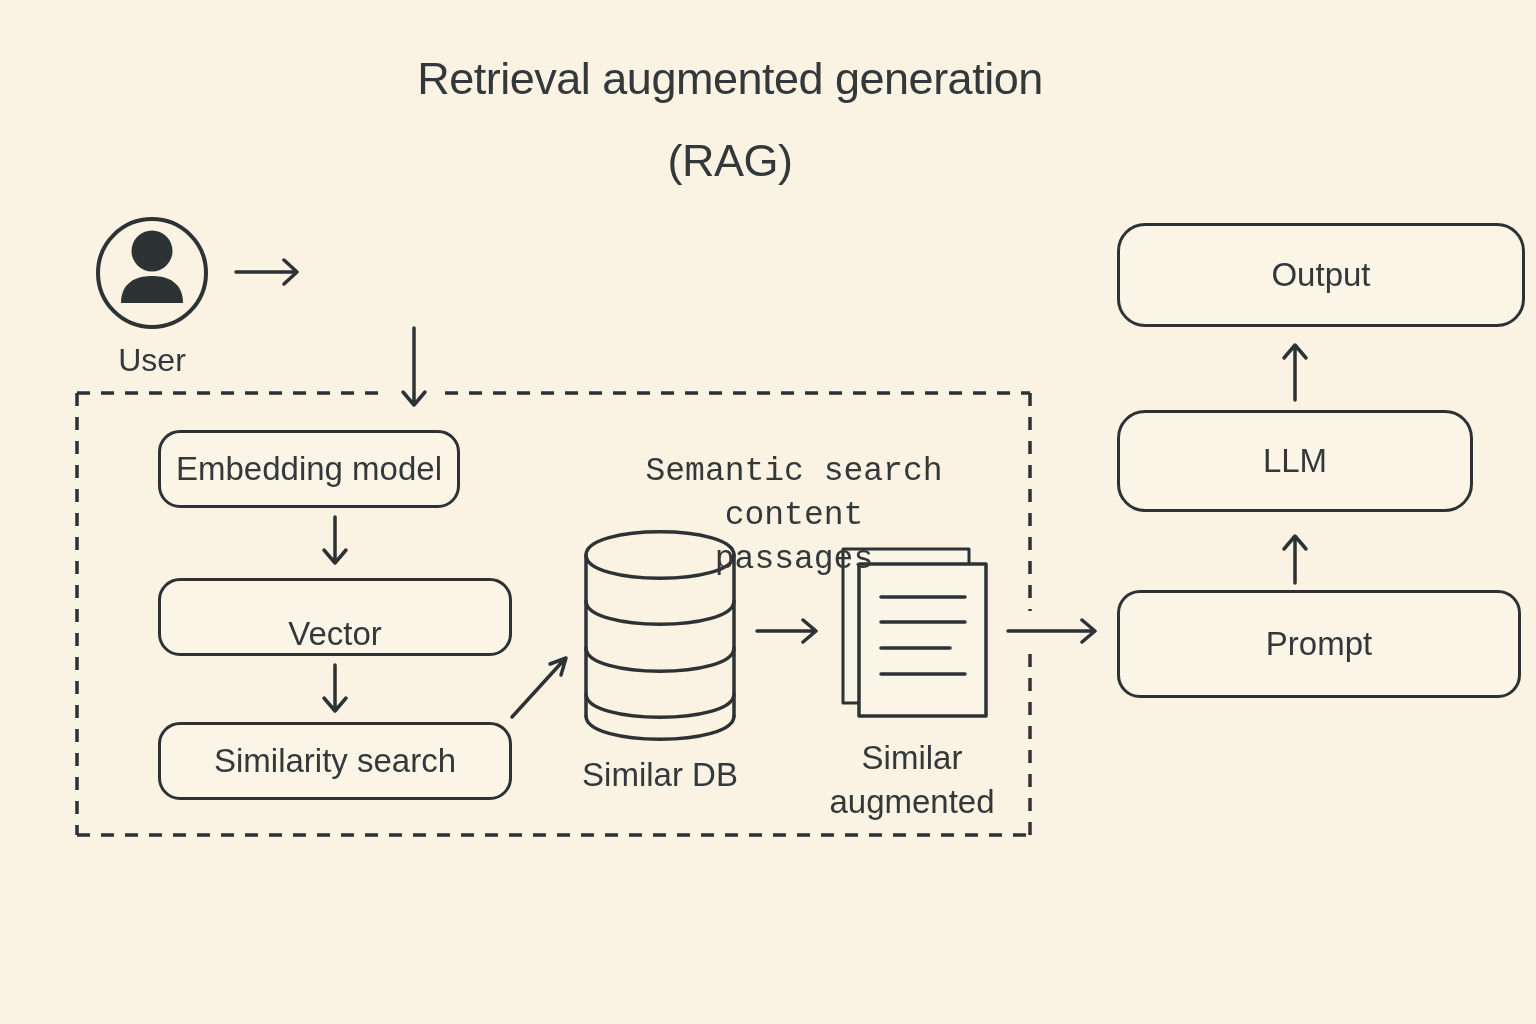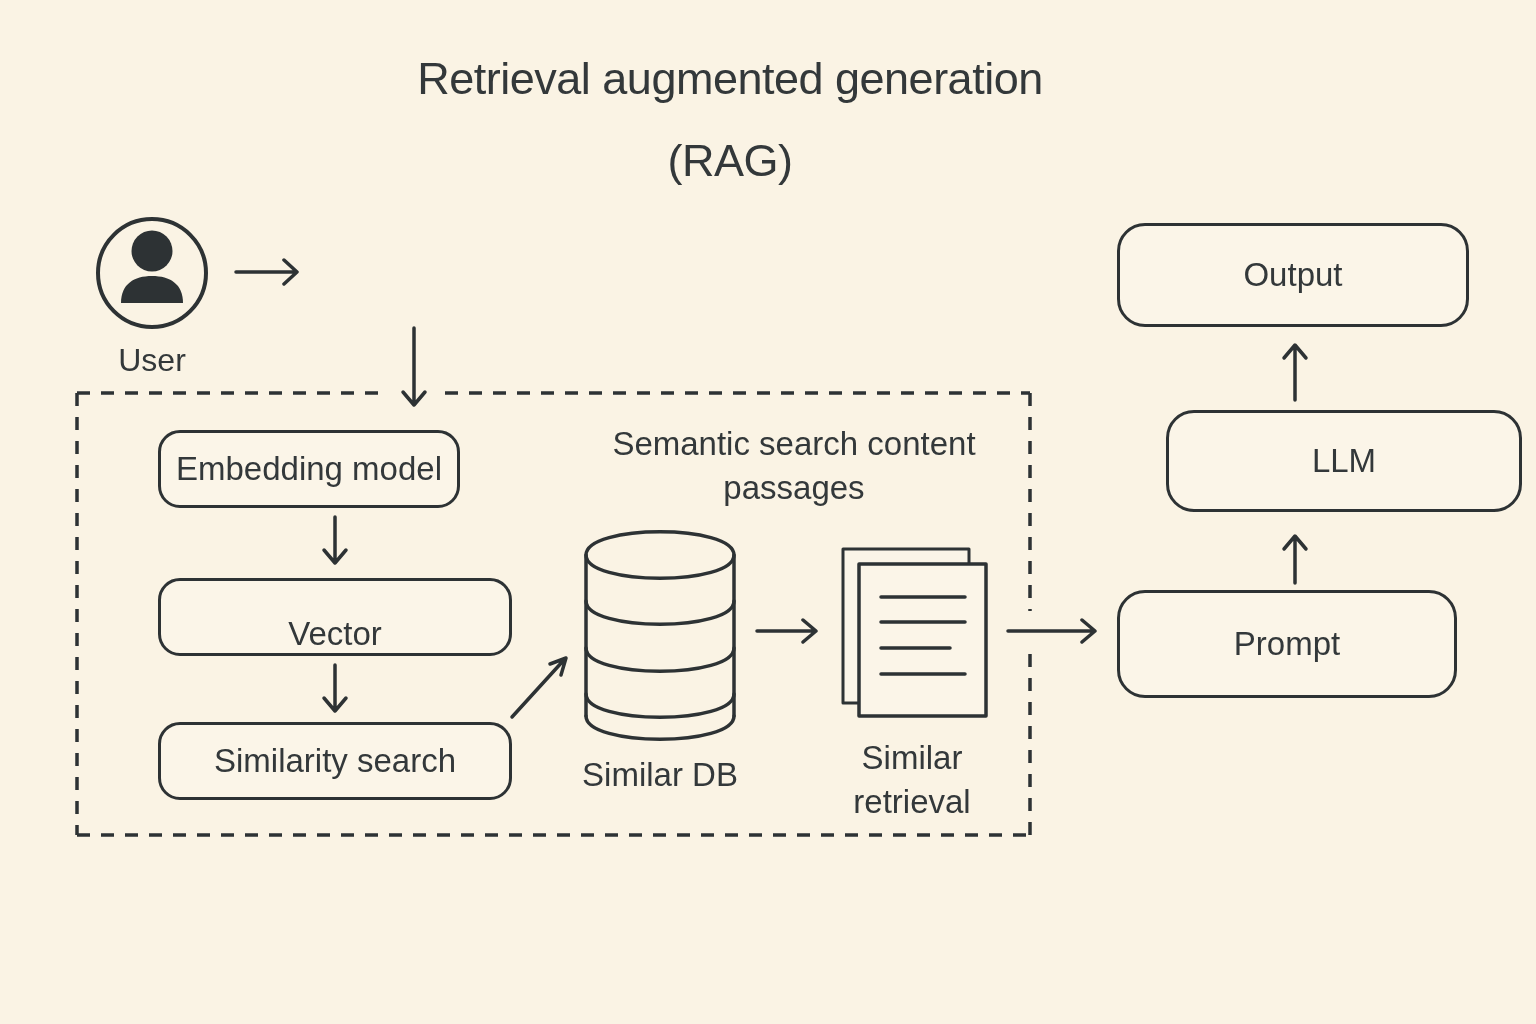--- a/index.html
+++ b/index.html
@@ -106,39 +106,39 @@
   </div>
 
   <div class="box r22" style="left:158px;top:578px;width:354px;height:78px;align-items:flex-end;">
     <span>Vector</span>
   </div>
 
   <div class="box r22" style="left:158px;top:722px;width:354px;height:78px;text-align:right;">
     <span>Similarity search</span>
   </div>
 
-  <div class="box r28" style="left:1117px;top:223px;width:352px;height:104px;">
+  <div class="box r28" style="left:1117px;top:223px;width:408px;height:104px;">
     <span>Output</span>
   </div>
 
-  <div class="box r28" style="left:1166px;top:410px;width:356px;height:102px;text-align:right;">
+  <div class="box r28" style="left:1117px;top:410px;width:356px;height:102px;text-align:right;">
     <span>LLM</span>
   </div>
 
-  <div class="box r28" style="left:1117px;top:590px;width:340px;height:108px;">
+  <div class="box r28" style="left:1117px;top:590px;width:404px;height:108px;border-radius:23px;">
     <span>Prompt</span>
   </div>
 
   <div class="lbl" style="left:77px;top:338px;width:150px;font-size:32px;">User</div>
 
-  <div class="lbl" style="left:594px;top:422px;width:400px;">
+  <div class="lbl" style="left:594px;top:450px;width:400px;font-family:Liberation Mono, monospace;">
     <div>Semantic search content</div>
     <div>passages</div>
   </div>
 
   <div class="lbl" style="left:560px;top:753px;width:200px;">Similar DB</div>
 
   <div class="lbl" style="left:812px;top:736px;width:200px;">
     <div>Similar</div>
-    <div>retrieval</div>
+    <div>augmented</div>
   </div>
 
 </div>
 
 </body></html>

